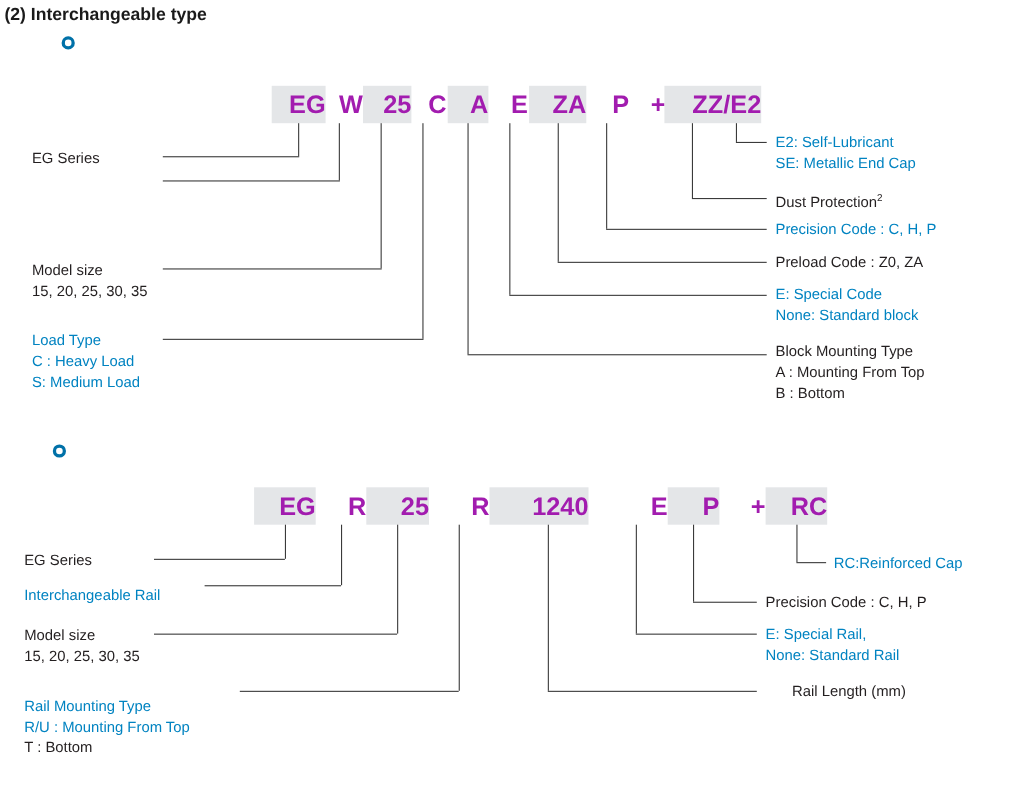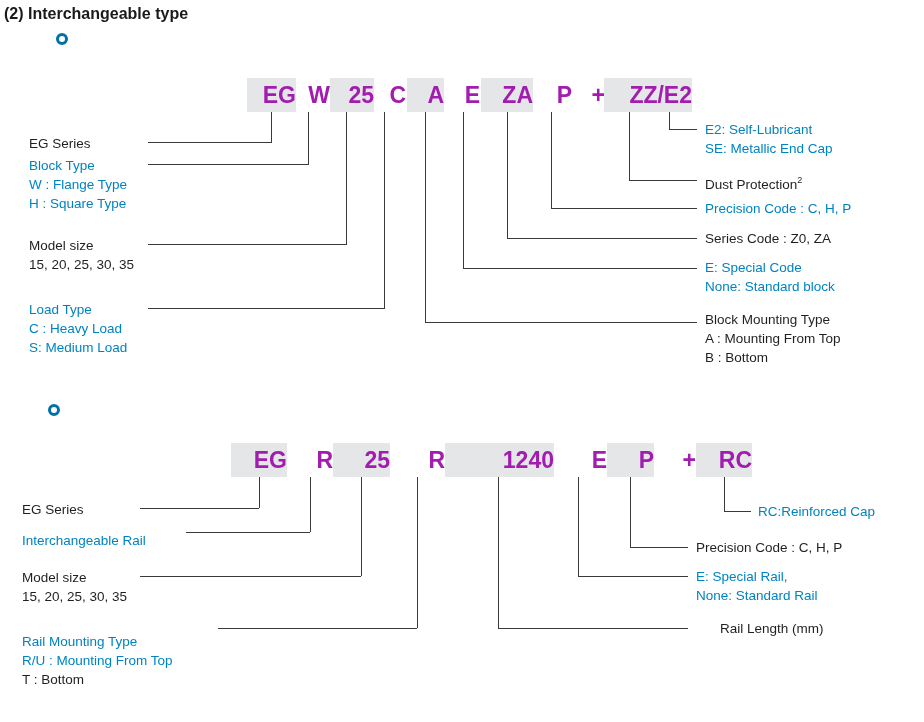--- a/index.html
+++ b/index.html
@@ -117,25 +117,20 @@
   <div class="hline" style="left:551px;top:208px;width:146px;"></div>
 
   <div class="vline" style="left:629px;top:112px;height:68px;"></div>
   <div class="hline" style="left:629px;top:180px;width:68px;"></div>
 
   <div class="vline" style="left:669px;top:112px;height:17px;"></div>
   <div class="hline" style="left:669px;top:129px;width:28px;"></div>
 
   <div class="lbl dark-all" style="left:29px;top:134px;">EG Series</div>
 
-  <div class="lbl" style="left:29px;top:156px;">
-    <span class="blue">Block Type</span>
-    <span class="blue">W : Flange Type</span>
-    <span class="blue">H : Square Type</span>
-  </div>
 
   <div class="lbl" style="left:29px;top:236px;">
     <span class="dark">Model size</span>
     <span class="dark">15, 20, 25, 30, 35</span>
   </div>
 
   <div class="lbl" style="left:29px;top:300px;">
     <span class="blue">Load Type</span>
     <span class="blue">C : Heavy Load</span>
     <span class="blue">S: Medium Load</span>
@@ -143,41 +138,41 @@
 
   <div class="lbl" style="left:705px;top:120px;">
     <span class="blue">E2: Self-Lubricant</span>
     <span class="blue">SE: Metallic End Cap</span>
   </div>
 
   <div class="lbl dark-all" style="left:705px;top:171px;"><span>Dust Protection</span><sup>2</sup></div>
 
   <div class="lbl blue-all" style="left:705px;top:199px;">Precision Code : C, H, P</div>
 
-  <div class="lbl dark-all" style="left:705px;top:229px;">Series Code : Z0, ZA</div>
+  <div class="lbl dark-all" style="left:705px;top:229px;">Preload Code : Z0, ZA</div>
 
   <div class="lbl" style="left:705px;top:258px;">
     <span class="blue">E: Special Code</span>
     <span class="blue">None: Standard block</span>
   </div>
 
   <div class="lbl" style="left:705px;top:310px;">
     <span class="dark">Block Mounting Type</span>
     <span class="dark">A : Mounting From Top</span>
     <span class="dark">B : Bottom</span>
   </div>
 
   <div class="bullet" style="left:48px;top:404px;"></div>
 
   <div class="code-row">
     <div class="code-cell shaded" style="left:231px;top:443px;width:56px;">EG</div>
     <div class="code-cell plain" style="left:287px;top:443px;width:46px;">R</div>
     <div class="code-cell shaded" style="left:333px;top:443px;width:57px;">25</div>
     <div class="code-cell plain" style="left:390px;top:443px;width:55px;">R</div>
-    <div class="code-cell shaded" style="left:445px;top:443px;width:109px;">1240</div>
+    <div class="code-cell shaded" style="left:445px;top:443px;width:90px;">1240</div>
     <div class="code-cell plain" style="left:550px;top:443px;width:57px;">E</div>
     <div class="code-cell shaded" style="left:607px;top:443px;width:47px;">P</div>
     <div class="code-cell plain" style="left:654px;top:443px;width:42px;">+</div>
     <div class="code-cell shaded" style="left:696px;top:443px;width:56px;">RC</div>
   </div>
 
   <div class="vline" style="left:259px;top:477px;height:31px;"></div>
   <div class="hline" style="left:140px;top:508px;width:119px;"></div>
 
   <div class="vline" style="left:310px;top:477px;height:55px;"></div>

